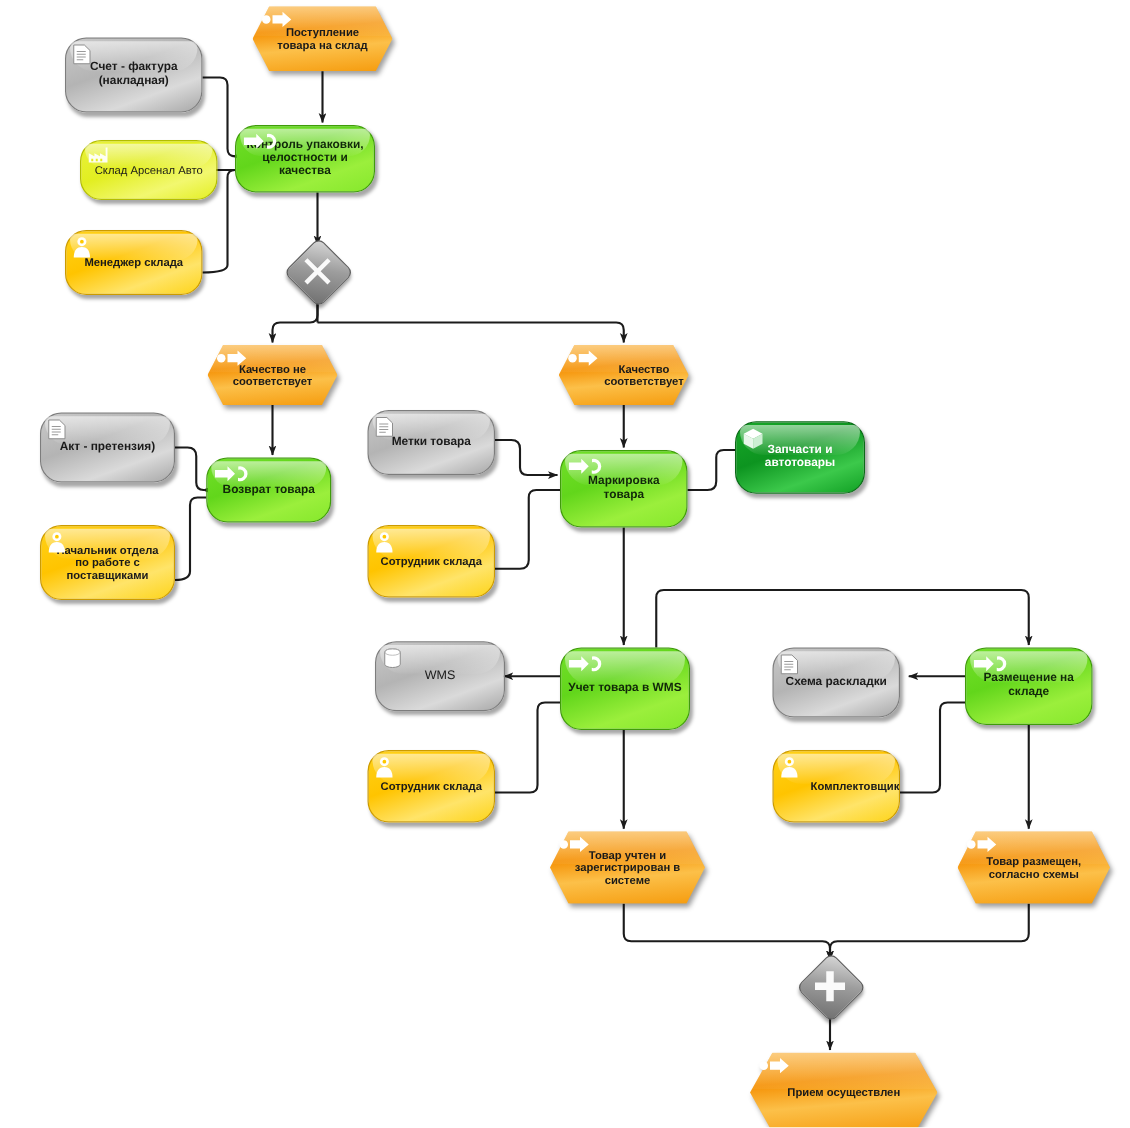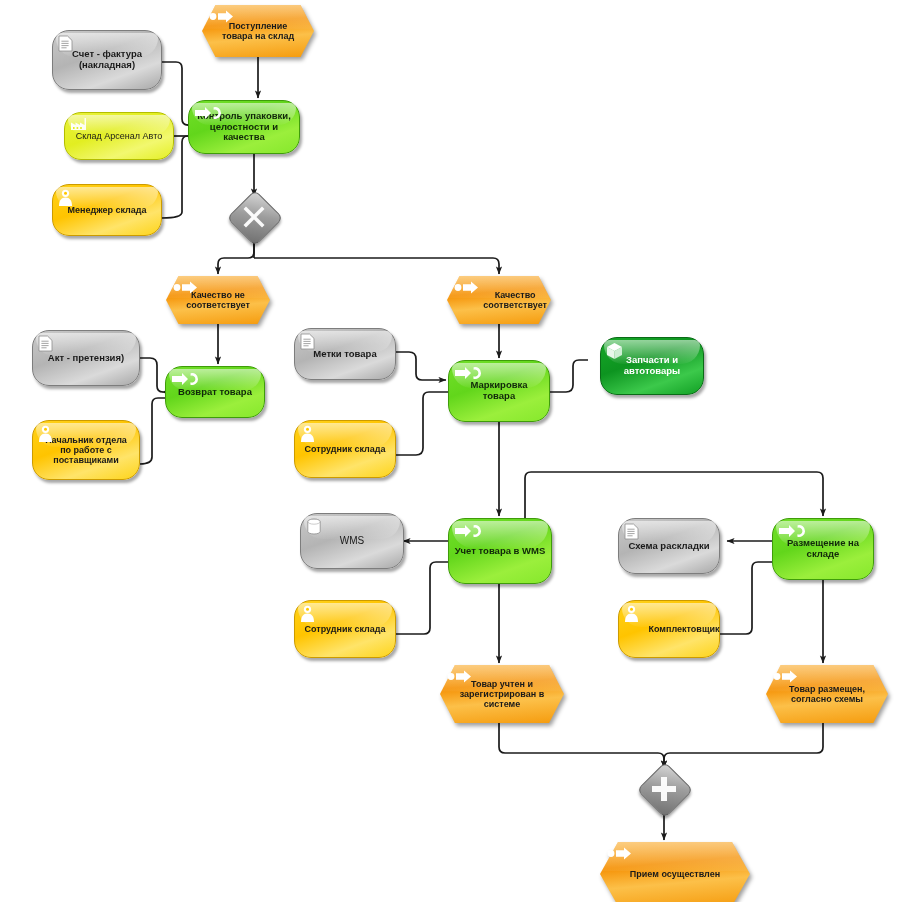--- a/index.html
+++ b/index.html
@@ -24,21 +24,21 @@
   .doc{background:linear-gradient(160deg,#c9c9c9 0%,#b4b4b4 40%,#dadada 72%,#a8a8a8 100%);
       border:1px solid #7d7d7d;font-weight:bold;font-size:9.5px;color:#1a1a1a;}
   
   .org{background:linear-gradient(160deg,#ffd21a 0%,#ffc400 40%,#ffe469 72%,#fdd41a 100%);
       border:1px solid #cc9b00;font-weight:bold;font-size:9px;color:#1a1a1a;}
   
   .orgl{background:linear-gradient(160deg,#e9f23c 0%,#e2ee21 40%,#f2f86f 72%,#e4ef24 100%);
       border:1px solid #b3bd00;font-weight:normal;font-size:9px;color:#1a1a1a;}
   
   .prod{background:linear-gradient(160deg,#17a828 0%,#0d9420 40%,#3cc94b 72%,#11a024 100%);
-      border:1px solid #0a6b17;font-weight:bold;font-size:9.5px;color:#ffffff;margin-left:12px;}
+      border:1px solid #0a6b17;font-weight:bold;font-size:9.5px;color:#ffffff;}
   
   .sys{background:linear-gradient(160deg,#c9c9c9 0%,#b4b4b4 40%,#dadada 72%,#a8a8a8 100%);
       border:1px solid #7d7d7d;font-weight:normal;font-size:10px;color:#1a1a1a;}
 
   
   .evt{filter:drop-shadow(2px 3px 2px rgba(0,0,0,.38));}
   .evt .hexbg{position:absolute;left:0;top:0;width:100%;height:100%;z-index:1;
      clip-path:polygon(12% 0,88% 0,100% 50%,88% 100%,12% 100%,0 50%);
      background:linear-gradient(175deg,#f9a51a 0%,#f59207 35%,#fcc049 62%,#f59b0d 100%);
      border:0;}

